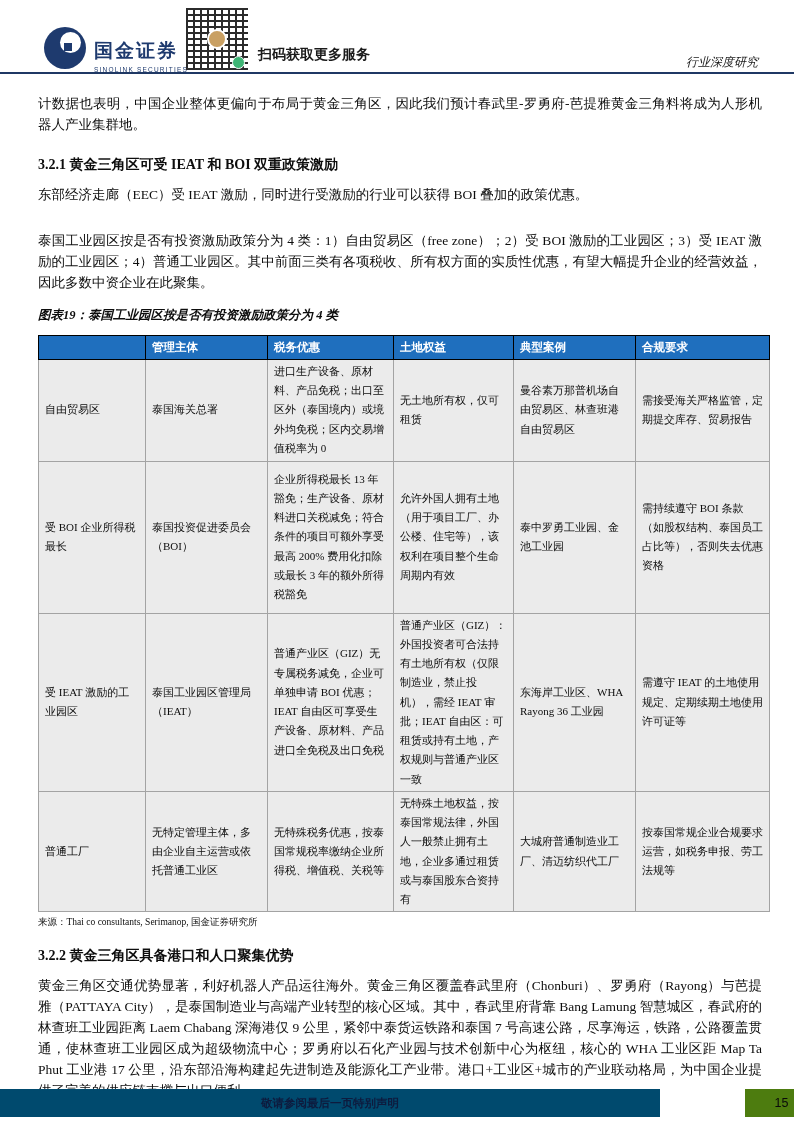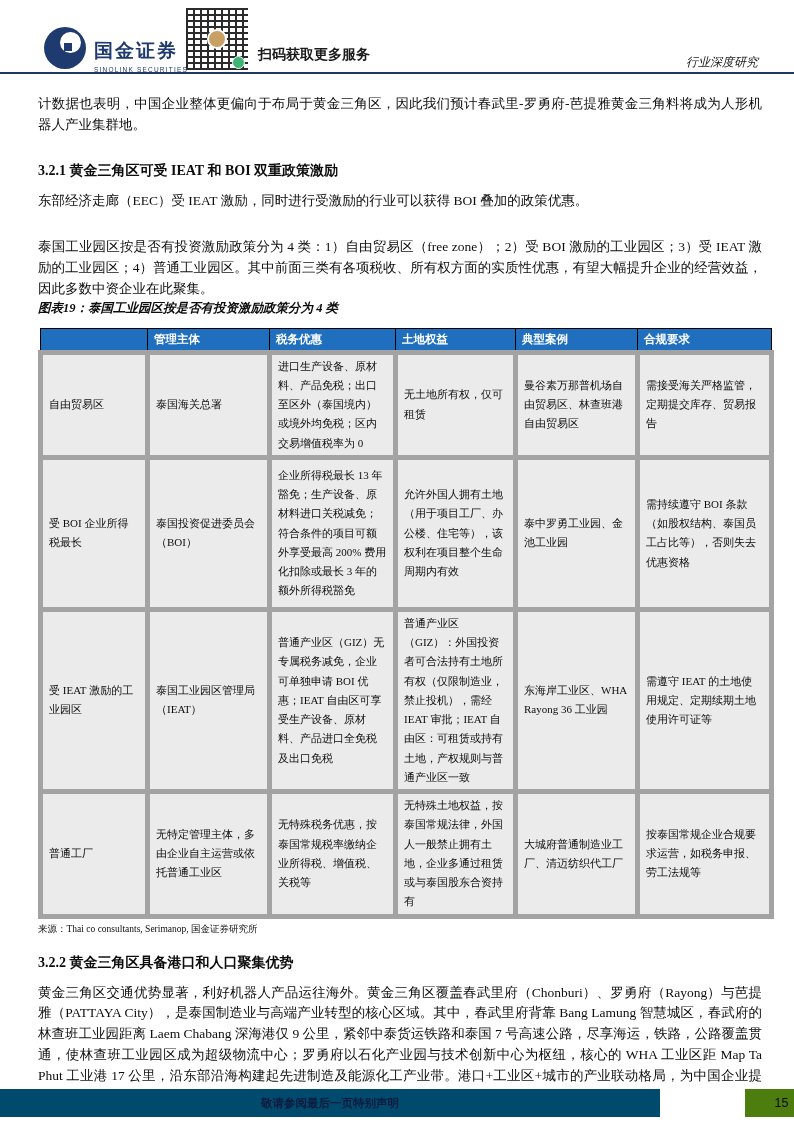--- a/index.html
+++ b/index.html
@@ -25,34 +25,34 @@
                background:#C9A063; border:2px solid #fff; }
   .qr-green { position:absolute; left:232px; top:56px; width:13px; height:13px; border-radius:50%;
               background:#3EB575; border:1px solid #fff; }
   .qr-caption { position:absolute; left:258px; top:46px; font-family:Liberation Serif, serif;
                 font-weight:bold; font-size:14px; color:#1a1a1a; }
   .report-type { position:absolute; right:36px; top:54px; font-style:italic; font-size:12px; color:#1a1a1a; }
   .hdr-rule { position:absolute; left:0; top:72px; width:794px; height:2px; background:#1F3864; }
   
   .content { position:absolute; left:38px; top:94px; width:724px; }
   p.body { font-size:13.5px; line-height:1.55; text-align:justify; }
-  .intro { margin-bottom:26px; }
+  .intro { margin-bottom:20px; }
   h3.sec { font-size:14px; font-weight:bold; margin:0 0 11px; }
   .p1 { margin-bottom:25px; }
-  .p2 { }
+  .p2 { margin-bottom:13px; }
   .fig-title { font-size:12.5px; font-weight:bold; font-style:italic; margin-bottom:11px; }
   
   table.fig { border-collapse:collapse; table-layout:fixed; width:731px; }
   table.fig th {
     background:#1F6FBE; color:#ffffff; font-size:11.5px; font-weight:bold;
     text-align:left; padding:0 6px; border:1px solid #000; height:24px;
   }
   table.fig td {
     background:#EBEBEB; font-size:11px; line-height:1.75; text-align:left;
-    vertical-align:middle; padding:2px 6px; border:5px solid #a3a3a3; word-break:break-word;
+    vertical-align:middle; padding:2px 6px; border:1px solid #a3a3a3; word-break:break-word;
   }
   .src { font-size:9.5px; margin:4px 0 18px; }
   .sec2-head { margin-top:2px; }
   
   .footer-bar { position:absolute; left:0; top:1089px; width:660px; height:28px; background:#004A6E;
                 display:flex; align-items:center; justify-content:center;
                 color:#0D1B3E; font-size:11.5px; font-weight:bold; }
   .page-box { position:absolute; left:745px; top:1089px; width:73px; height:28px; background:#4d7c0f;
               display:flex; align-items:center; justify-content:center;
               color:#0a0a0a; font-size:12.5px; font-family:"Liberation Sans", sans-serif; }

